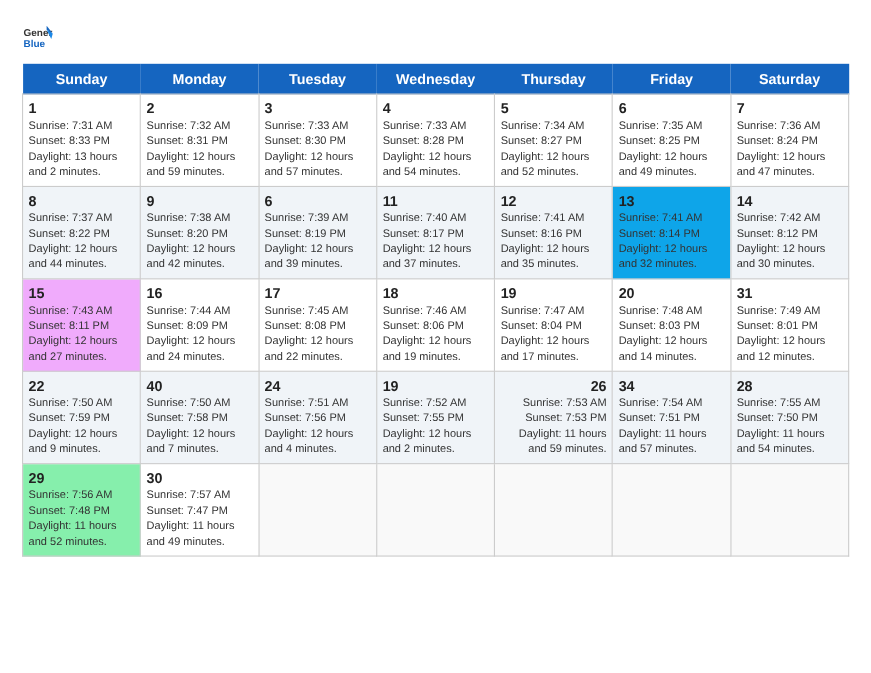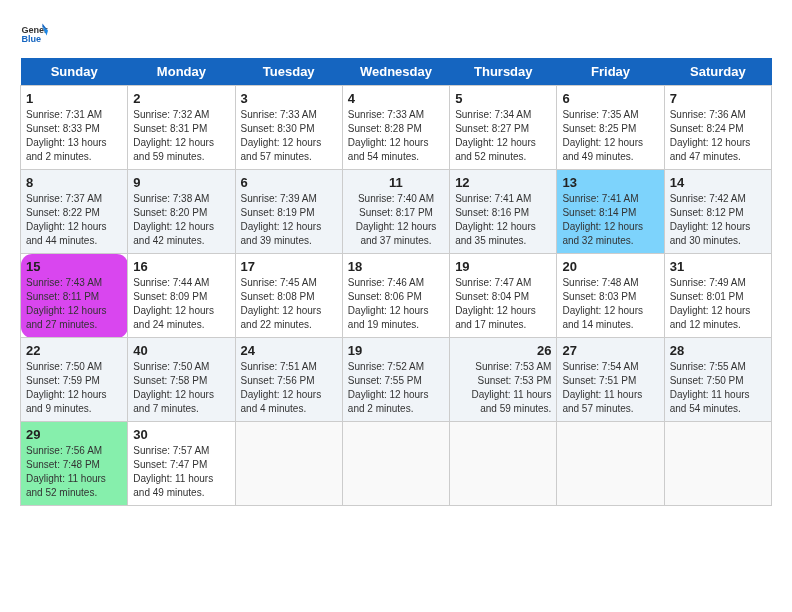--- a/index.html
+++ b/index.html
@@ -168,47 +168,47 @@
         <div class="day-info">
           Sunrise: 7:38 AM<br>Sunset: 8:20 PM<br>Daylight: 12 hours and 42 minutes.
         </div>
         </td>
         <td style="background-color: rgb(240, 244, 248);">
           <span class="day-number">6</span>
         <div class="day-info">
           Sunrise: 7:39 AM<br>Sunset: 8:19 PM<br>Daylight: 12 hours and 39 minutes.
         </div>
         </td>
-        <td style="background-color: rgb(240, 244, 248); text-align: center;">
+        <td style="background-color: rgb(240, 244, 248);">
           <span class="day-number">11</span>
         <div class="day-info">
           Sunrise: 7:40 AM<br>Sunset: 8:17 PM<br>Daylight: 12 hours and 37 minutes.
         </div>
         </td>
         <td style="background-color: rgb(240, 244, 248);">
           <span class="day-number">12</span>
         <div class="day-info">
           Sunrise: 7:41 AM<br>Sunset: 8:16 PM<br>Daylight: 12 hours and 35 minutes.
         </div>
         </td>
-        <td style="background-color: #7dd3fc;">
+        <td style="background-color: #0ea5e9;">
           <span class="day-number">13</span>
         <div class="day-info">
           Sunrise: 7:41 AM<br>Sunset: 8:14 PM<br>Daylight: 12 hours and 32 minutes.
         </div>
         </td>
         <td style="background-color: rgb(240, 244, 248);">
           <span class="day-number">14</span>
         <div class="day-info">
           Sunrise: 7:42 AM<br>Sunset: 8:12 PM<br>Daylight: 12 hours and 30 minutes.
         </div>
         </td>
       </tr>
       <tr>
-        <td style="background-color: #d946ef; border-radius: 11px;">
+        <td style="background-color: #f0abfc;">
           <span class="day-number">15</span>
         <div class="day-info">
           Sunrise: 7:43 AM<br>Sunset: 8:11 PM<br>Daylight: 12 hours and 27 minutes.
         </div>
         </td>
         <td style="background-color: rgb(255, 255, 255);">
           <span class="day-number">16</span>
         <div class="day-info">
           Sunrise: 7:44 AM<br>Sunset: 8:09 PM<br>Daylight: 12 hours and 24 minutes.
         </div>
@@ -269,21 +269,21 @@
           Sunrise: 7:52 AM<br>Sunset: 7:55 PM<br>Daylight: 12 hours and 2 minutes.
         </div>
         </td>
         <td style="background-color: rgb(240, 244, 248); text-align: right;">
           <span class="day-number">26</span>
         <div class="day-info">
           Sunrise: 7:53 AM<br>Sunset: 7:53 PM<br>Daylight: 11 hours and 59 minutes.
         </div>
         </td>
         <td style="background-color: rgb(240, 244, 248);">
-          <span class="day-number">27</span>
+          <span class="day-number">34</span>
         <div class="day-info">
           Sunrise: 7:54 AM<br>Sunset: 7:51 PM<br>Daylight: 11 hours and 57 minutes.
         </div>
         </td>
         <td style="background-color: rgb(240, 244, 248);">
           <span class="day-number">28</span>
         <div class="day-info">
           Sunrise: 7:55 AM<br>Sunset: 7:50 PM<br>Daylight: 11 hours and 54 minutes.
         </div>
         </td>

